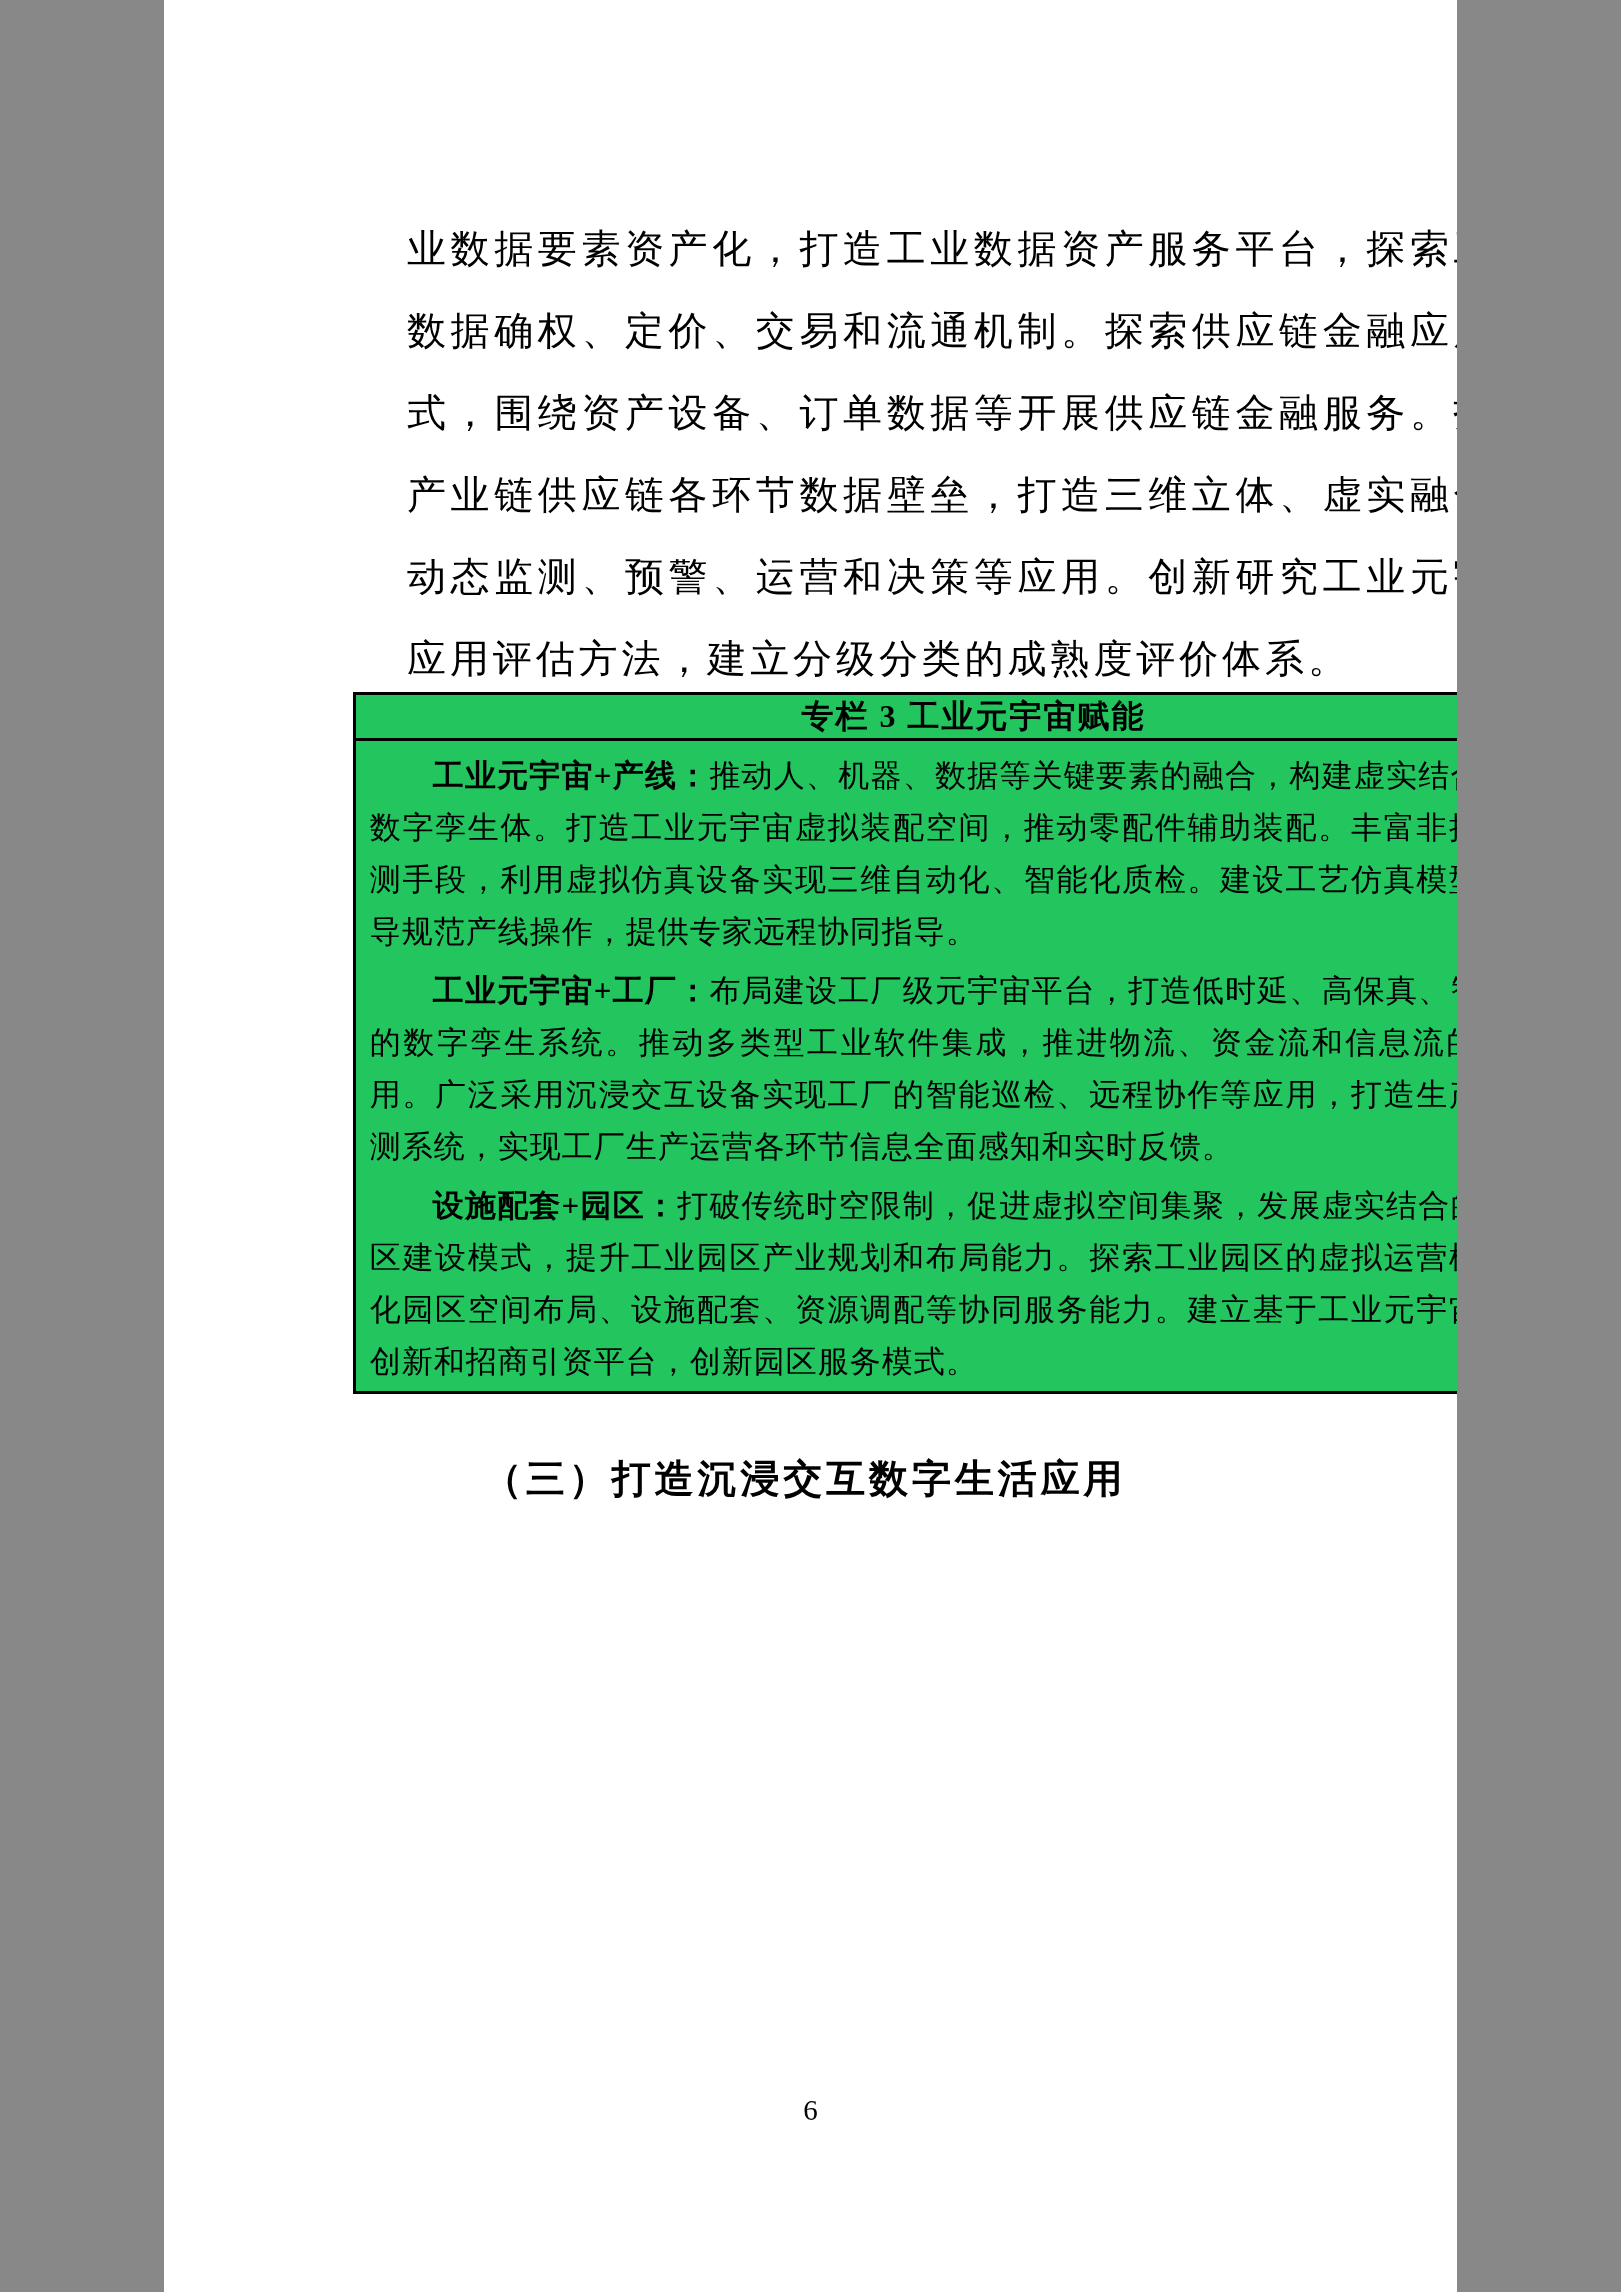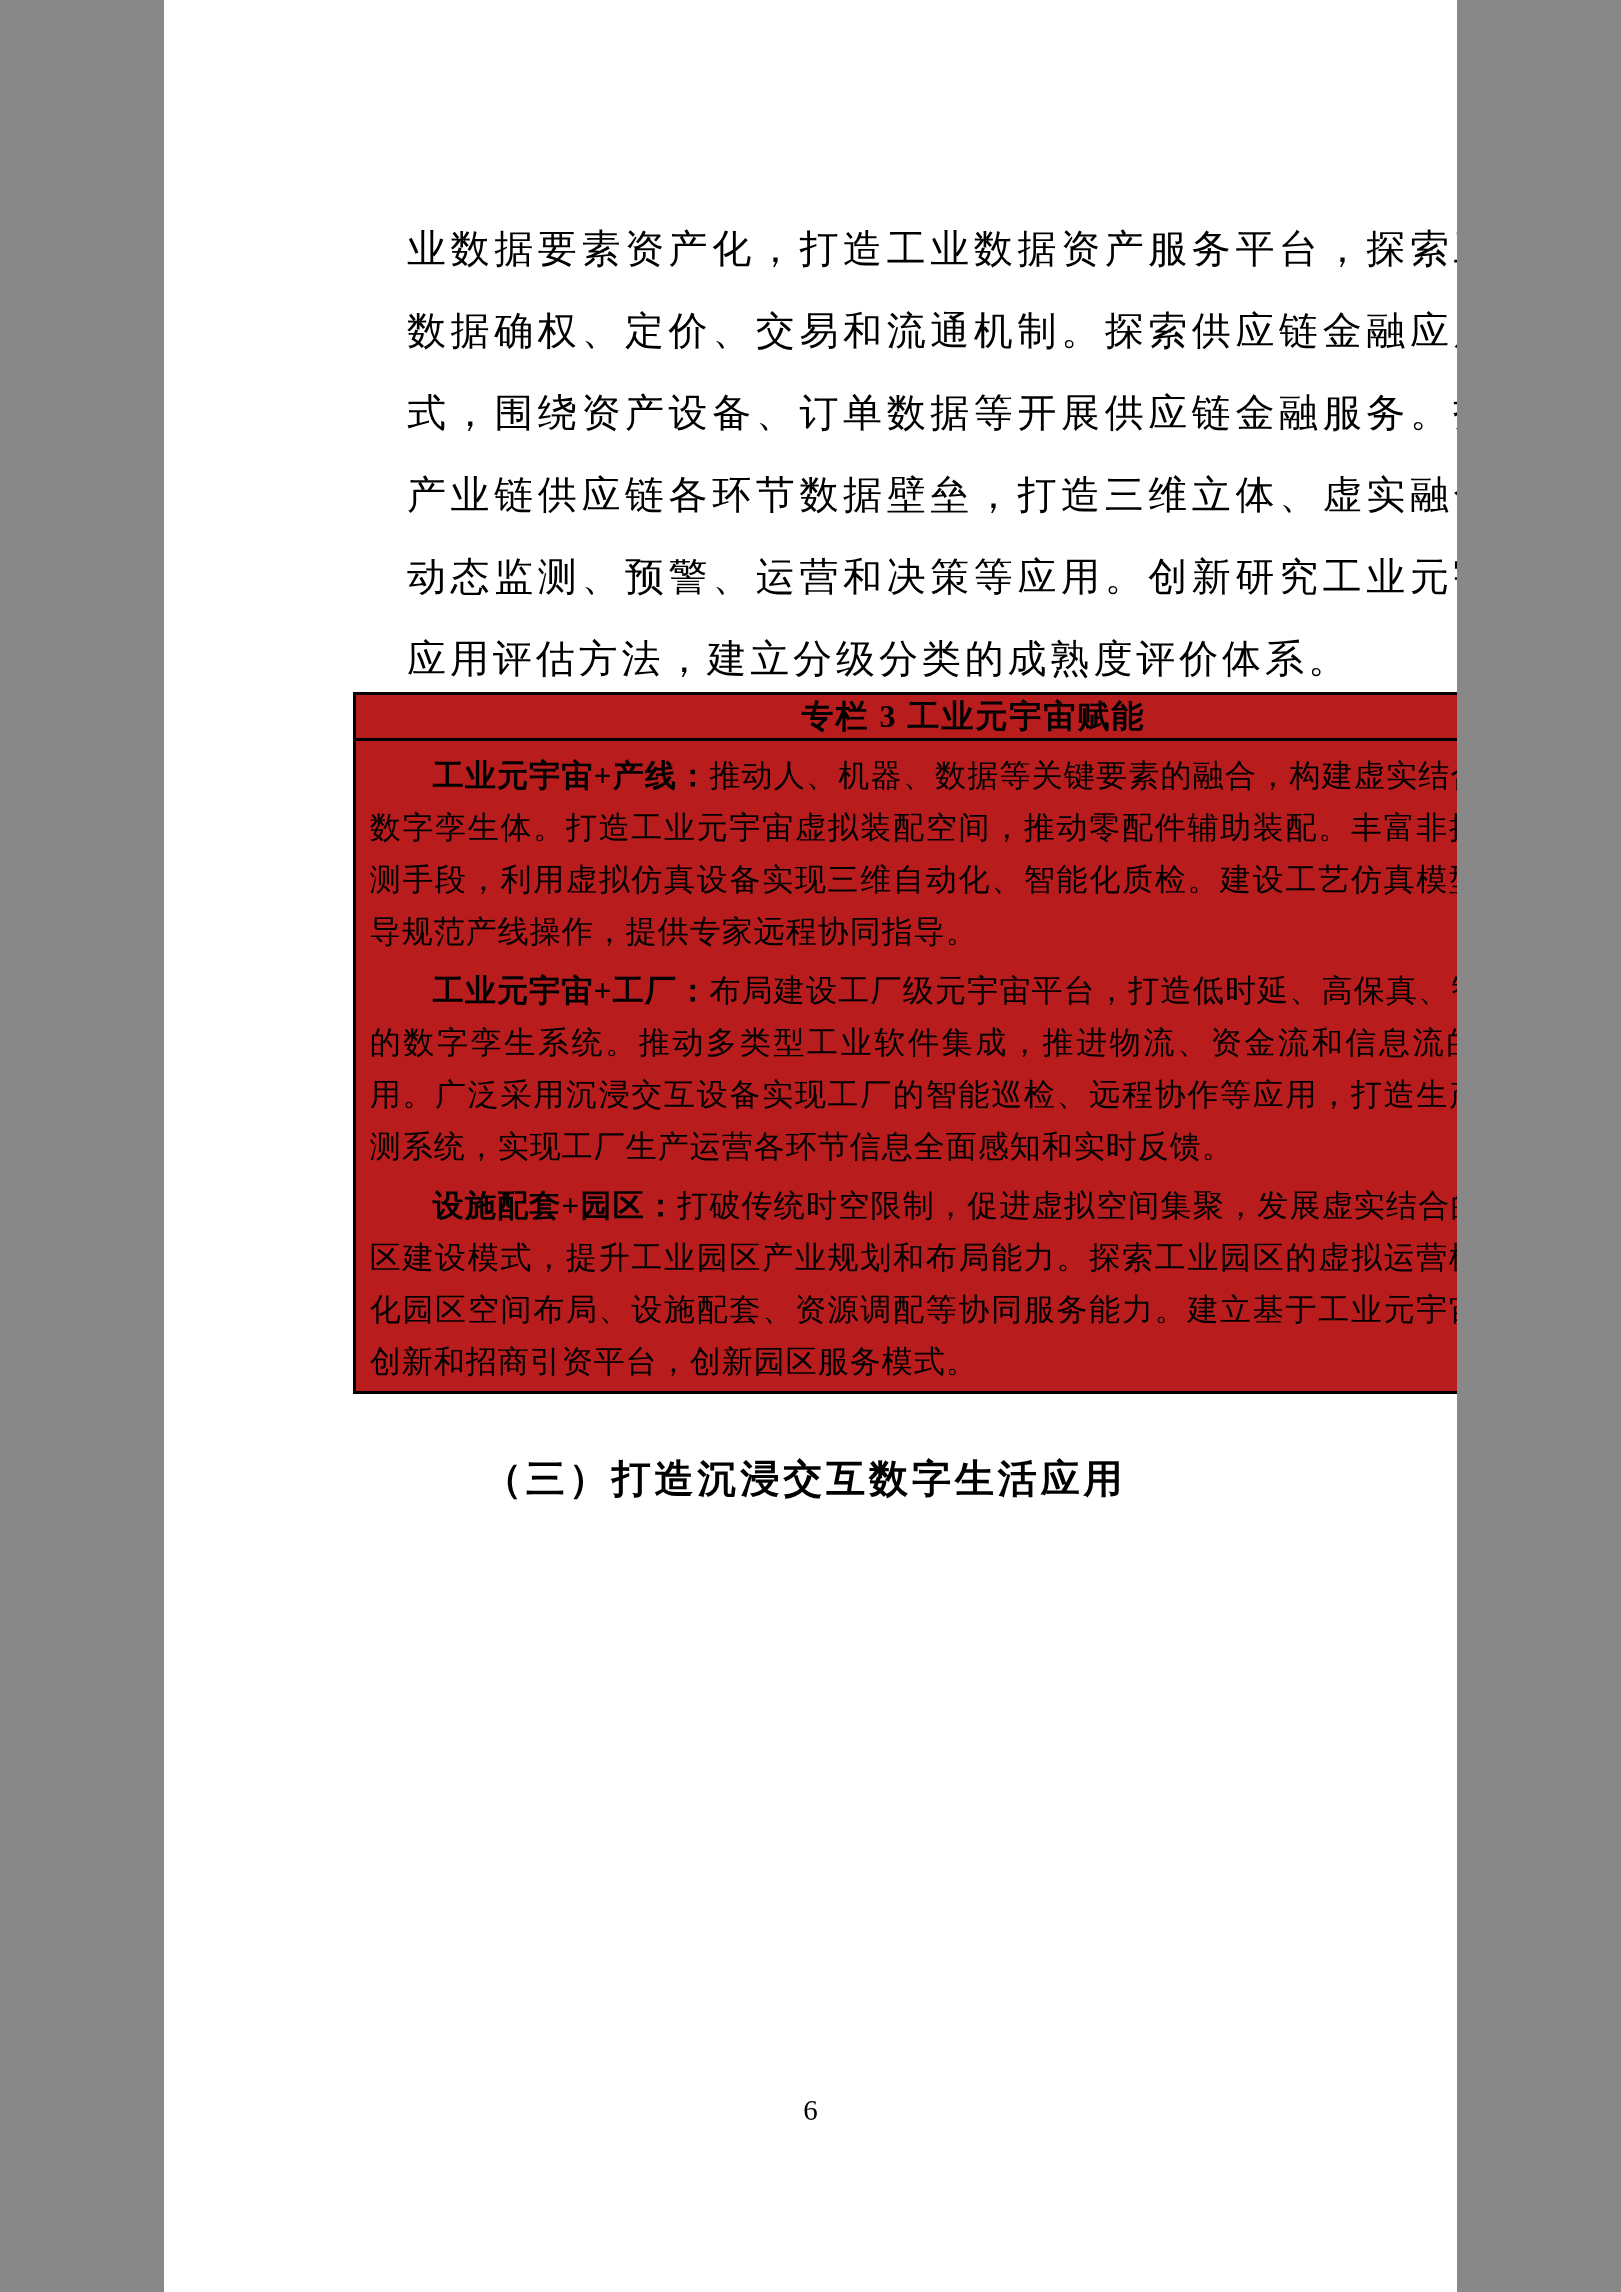--- a/index.html
+++ b/index.html
@@ -49,21 +49,21 @@
   }
   #p7 .lead { font-weight: bold; }
   .callout {
     position: absolute;
     left: 189px;
     top: 692px;
     width: 1241px;
     height: 702px;
     border: 3.9px solid #000000;
     box-sizing: border-box;
-    background: #b91c1c;
+    background: #22c55e;
   }
   .callout-title {
     height: 43px;
     line-height: 43px;
     border-bottom: 3.9px solid #000000;
     text-align: center;
     font-weight: bold;
     font-size: 32px;
     letter-spacing: 2px;
   }

